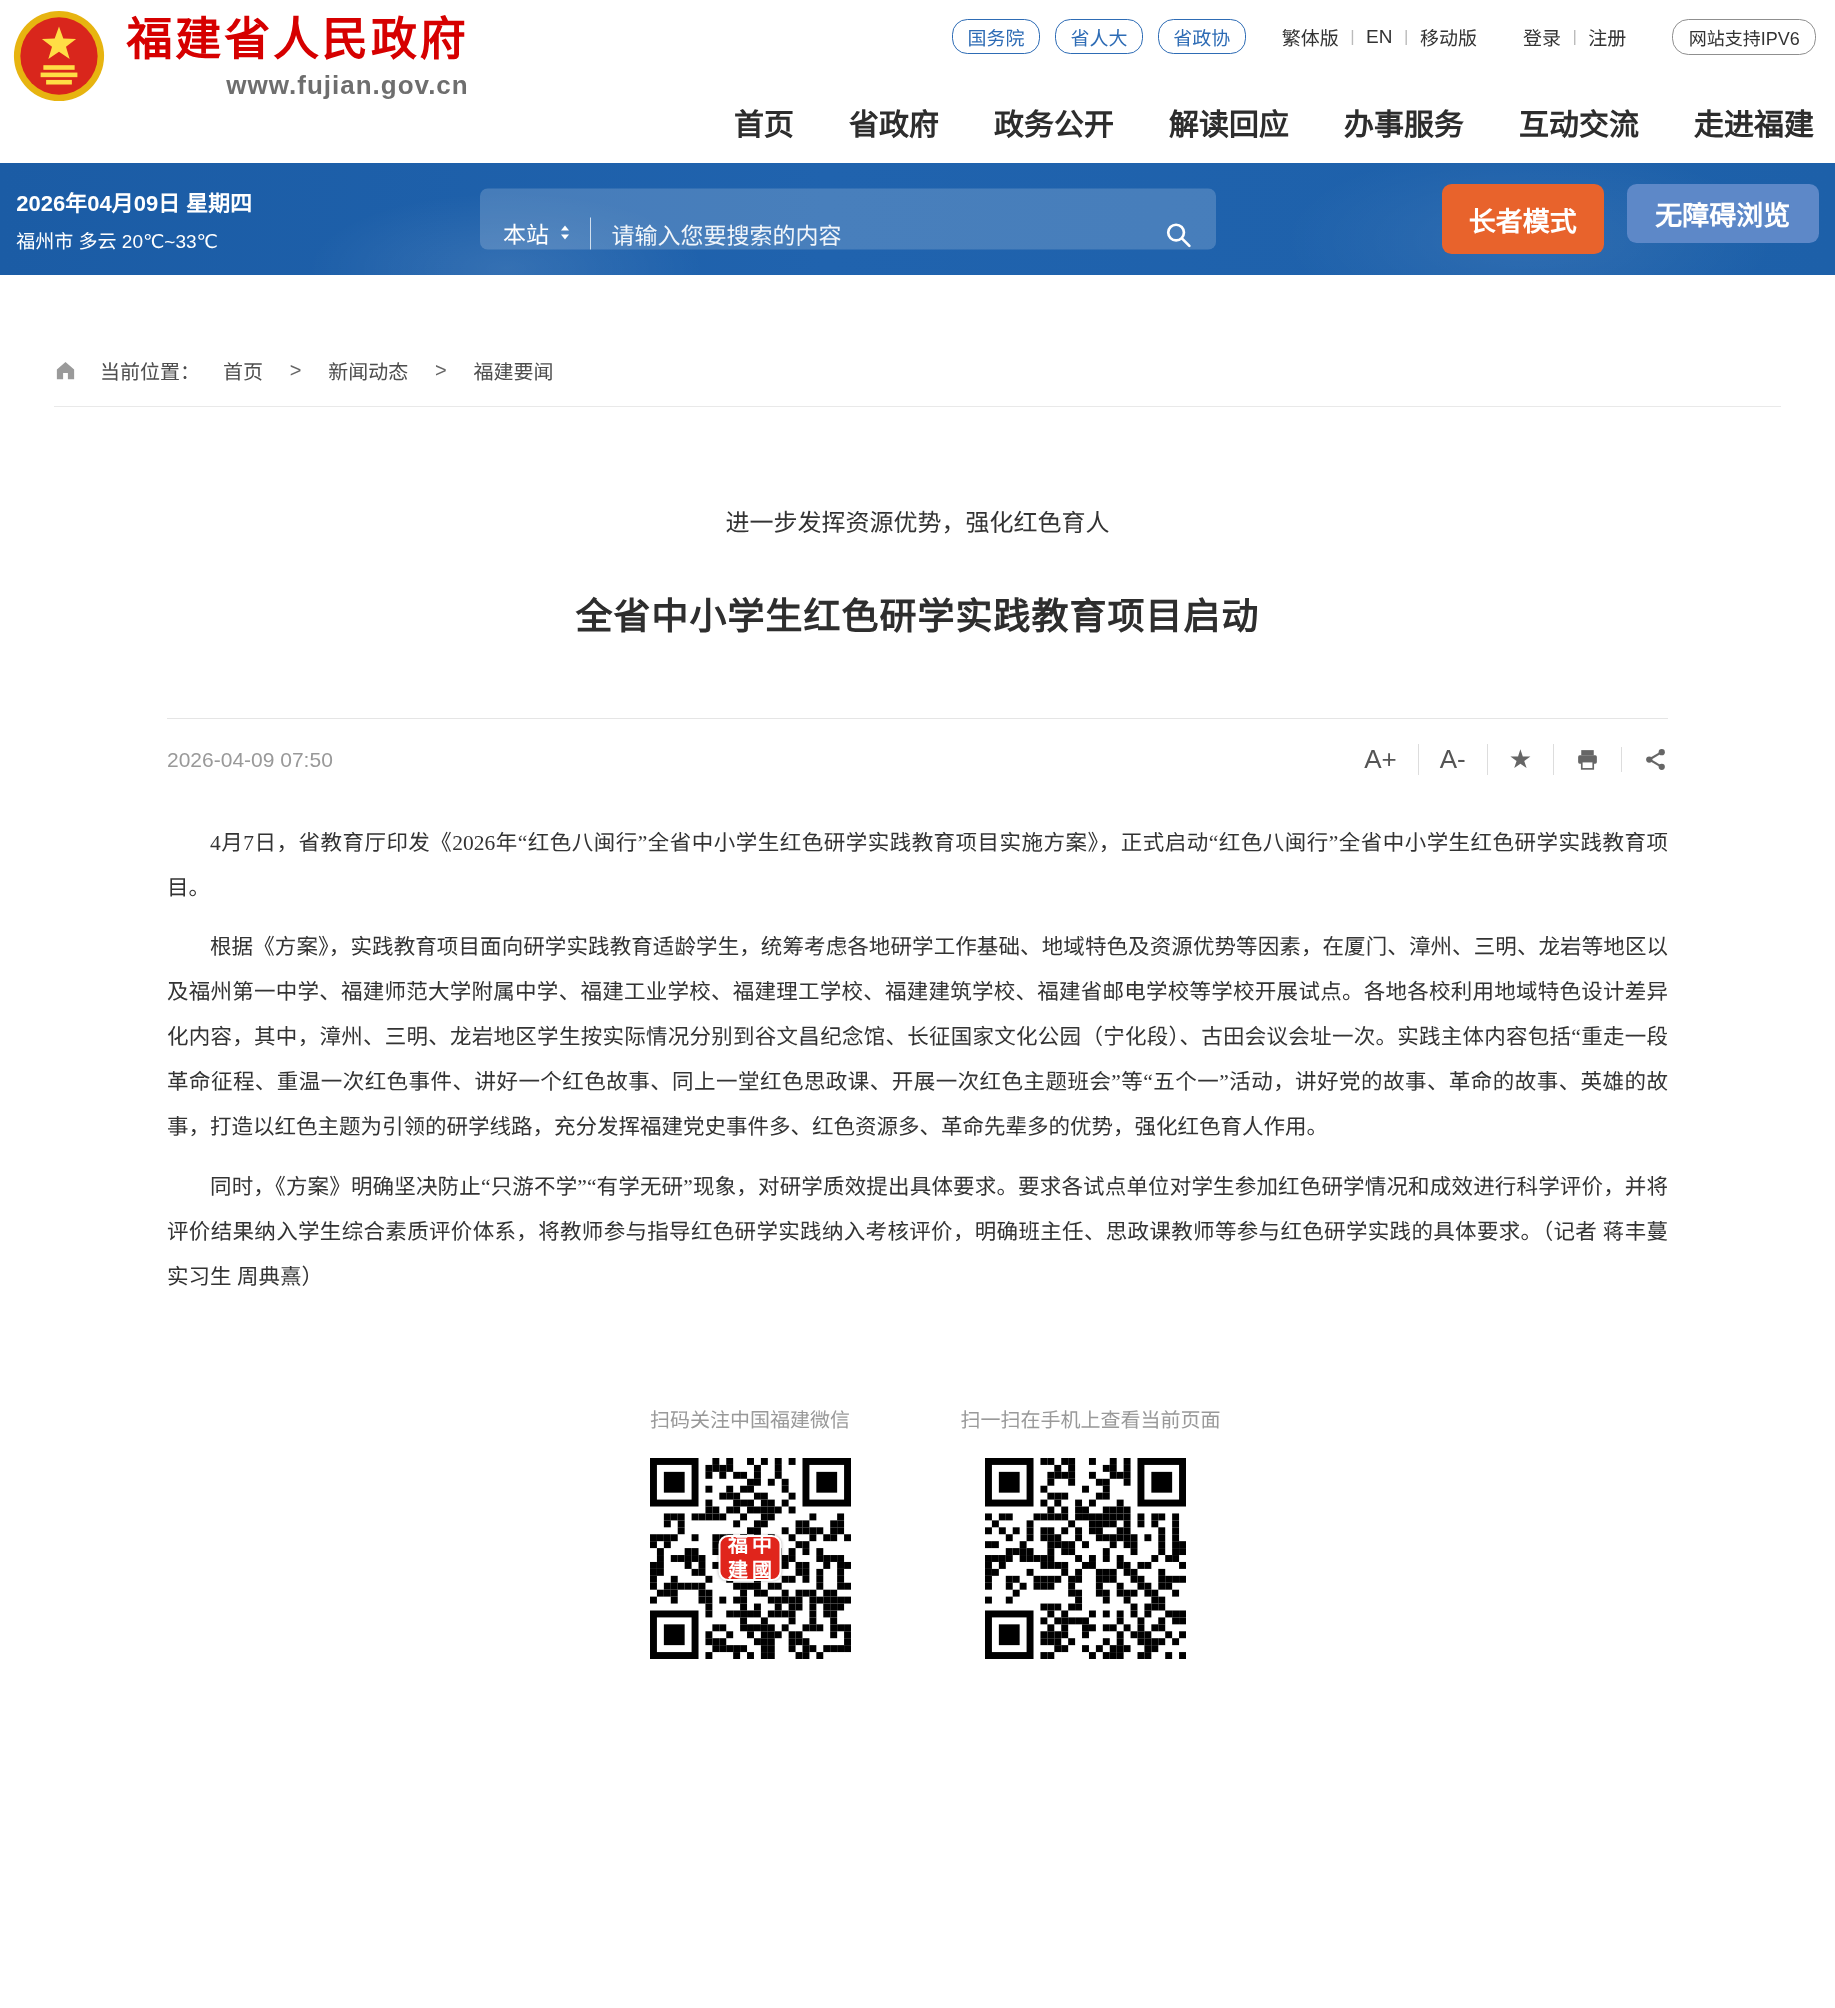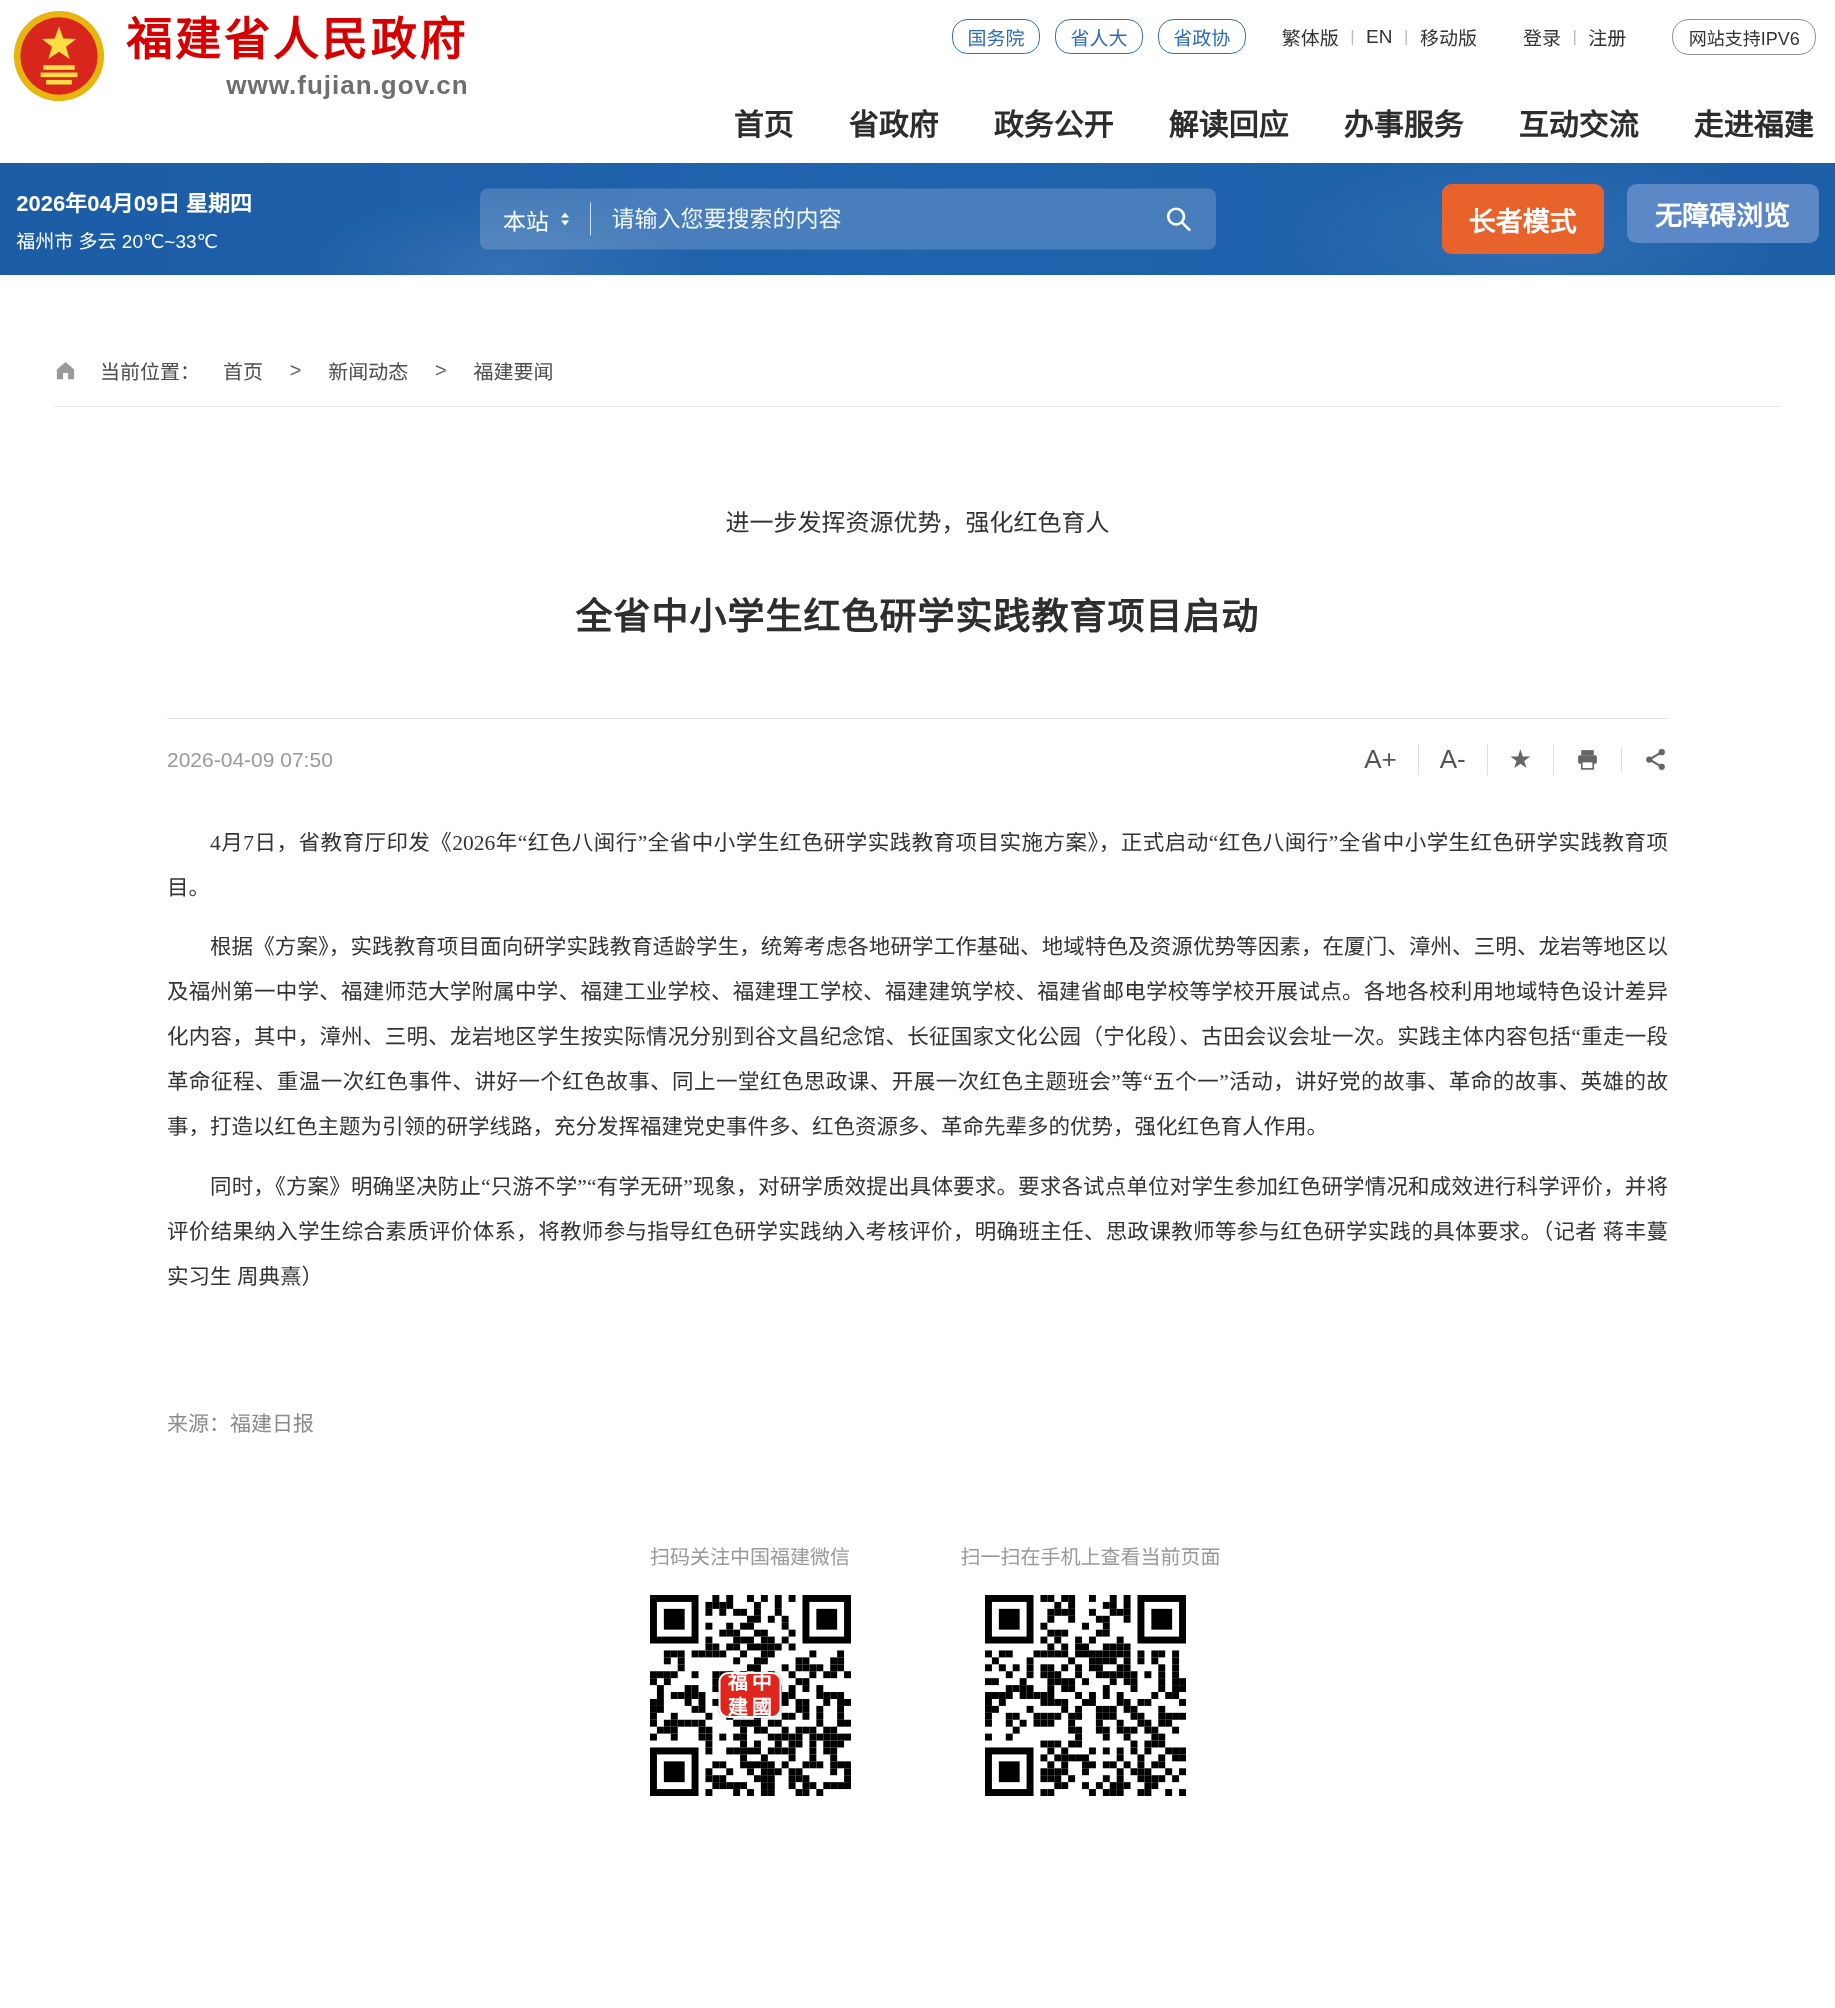--- a/index.html
+++ b/index.html
@@ -29,21 +29,21 @@
   
   .bluebar { position:relative; height:112px; background:linear-gradient(90deg,#1b5ca5 0%, #2063ae 45%, #1d60a9 100%); overflow:hidden; }
   .bluebar::before { content:""; position:absolute; left:306px; top:29px; width:401px; height:153px;
      background:radial-gradient(ellipse at center, rgba(255,255,255,0.10), rgba(255,255,255,0) 70%); }
   .bluebar::after { content:""; position:absolute; right:57px; top:-19px; width:497px; height:191px;
      background:radial-gradient(ellipse at center, rgba(255,255,255,0.08), rgba(255,255,255,0) 70%); }
   .bb-left { position:absolute; left:16.3px; top:50%; transform:translateY(-50%); color:#fff; z-index:2; }
   .bb-date { font-size:22px; font-weight:700; }
   .bb-weather { font-size:19px; margin-top:8.6px; }
   .bb-search { position:absolute; left:480px; top:50%; transform:translateY(-50%); width:736px; height:61px;
-     background:rgba(255,255,255,0.18); border-radius:7.6px; display:flex; align-items:center; padding:0 23px; z-index:2; }
+     background:rgba(255,255,255,0.18); border-radius:7.6px; display:flex; align-items:flex-end; padding:0 23px; z-index:2; }
   .scope { display:flex; align-items:center; gap:11.5px; color:#fff; font-size:23px; cursor:pointer; flex:none; }
   .arrows { display:inline-flex; flex-direction:column; gap:3.8px; }
   .arrows .up { width:0; height:0; border:4.8px solid transparent; border-bottom:5.7px solid #fff; }
   .arrows .down { width:0; height:0; border:4.8px solid transparent; border-top:5.7px solid #fff; }
   .vsep { width:1px; height:32.5px; background:rgba(255,255,255,0.75); margin:0 21px; flex:none; }
   .search-input { flex:1; background:transparent; border:none; outline:none; color:#fff; font-size:23px; font-family:inherit; }
   .search-input::placeholder { color:rgba(255,255,255,0.92); }
   .mag { flex:none; cursor:pointer; margin-left:9.6px; }
   .bb-actions { position:absolute; right:16.3px; top:50%; transform:translateY(-50%); display:flex; gap:23px; z-index:2; }
   .btn-elder { width:162px; height:70px; border:none; border-radius:9.6px; background:#e8632c; color:#fff; font-size:27px; font-weight:700; cursor:pointer; font-family:inherit; }
@@ -204,21 +204,20 @@
         </span>
       </span>
     </div>
 
     <div class="paras">
       <p>4月7日，省教育厅印发《2026年“红色八闽行”全省中小学生红色研学实践教育项目实施方案》，正式启动“红色八闽行”全省中小学生红色研学实践教育项目。</p>
       <p>根据《方案》，实践教育项目面向研学实践教育适龄学生，统筹考虑各地研学工作基础、地域特色及资源优势等因素，在厦门、漳州、三明、龙岩等地区以及福州第一中学、福建师范大学附属中学、福建工业学校、福建理工学校、福建建筑学校、福建省邮电学校等学校开展试点。各地各校利用地域特色设计差异化内容，其中，漳州、三明、龙岩地区学生按实际情况分别到谷文昌纪念馆、长征国家文化公园（宁化段）、古田会议会址一次。实践主体内容包括“重走一段革命征程、重温一次红色事件、讲好一个红色故事、同上一堂红色思政课、开展一次红色主题班会”等“五个一”活动，讲好党的故事、革命的故事、英雄的故事，打造以红色主题为引领的研学线路，充分发挥福建党史事件多、红色资源多、革命先辈多的优势，强化红色育人作用。</p>
       <p>同时，《方案》明确坚决防止“只游不学”“有学无研”现象，对研学质效提出具体要求。要求各试点单位对学生参加红色研学情况和成效进行科学评价，并将评价结果纳入学生综合素质评价体系，将教师参与指导红色研学实践纳入考核评价，明确班主任、思政课教师等参与红色研学实践的具体要求。（记者 蒋丰蔓 实习生 周典熹）</p>
     </div>
 
-    <div class="source">来源：福建日报</div>
   </article>
 
   <div class="qr-row">
     <div class="qr-col">
       <div class="qr-caption">扫码关注中国福建微信</div>
       <div class="qr-box">
         <svg id="qr1" viewBox="0 0 203 203">
             <rect x="63" y="0" width="7" height="7" fill="#000"></rect>
             <rect x="77" y="0" width="7" height="7" fill="#000"></rect>
             <rect x="98" y="0" width="7" height="7" fill="#000"></rect>

